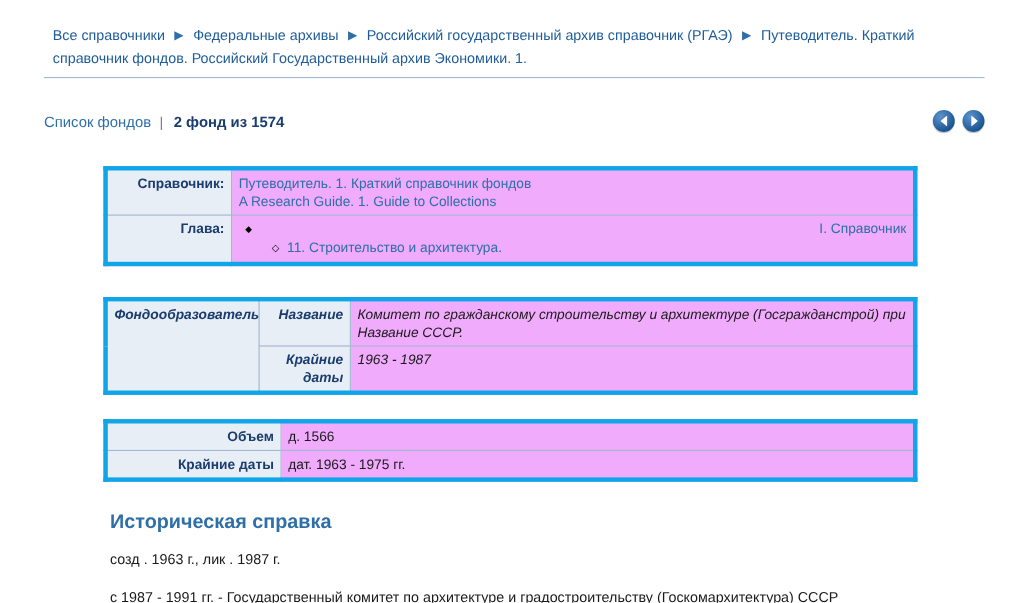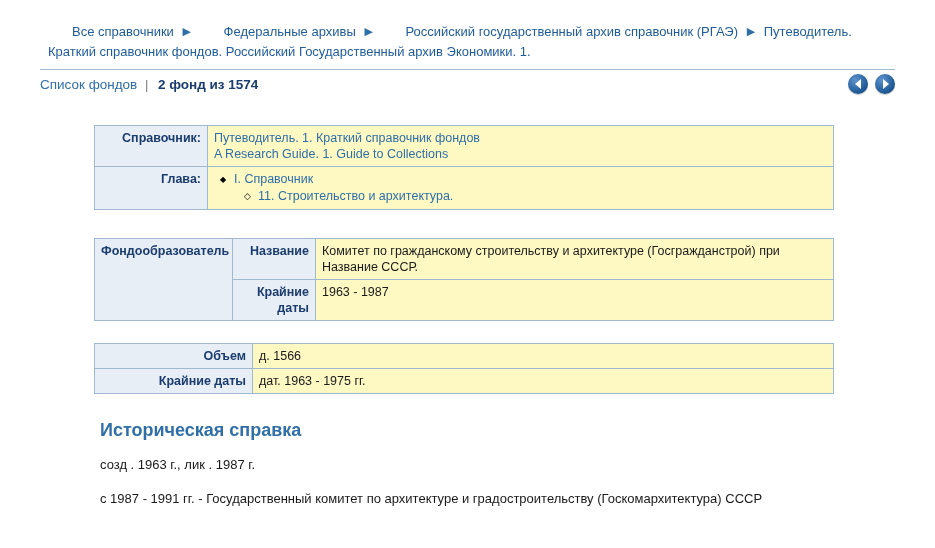--- a/index.html
+++ b/index.html
@@ -22,21 +22,20 @@
 
   
   .breadcrumb {
     padding: 22px 40px 4px 48px;
     line-height: 19px;
     font-size: 13px;
   }
   .breadcrumb a {
     color: #1f5c99;
     text-decoration: none;
-    margin-left: 24px;
   }
   .bc-sep {
     color: #2f6fa8;
     display: inline-block;
     margin: 0 5px 0 5px;
     font-size: 11px;
     transform: translateY(-1px);
   }
   .bc-current {
     color: #1f5c99;
@@ -44,20 +43,21 @@
   .bc-rule {
     border-bottom: 1px solid #9fb9d0;
     margin: 4px 40px 0 40px;
   }
 
   
   .subhead {
     padding: 7px 39px 0 40px;
     position: relative;
     height: 26px;
+    margin-top: 25px;
   }
   .subhead .list-link {
     color: #2f6fa8;
     text-decoration: none;
     font-size: 13.5px;
   }
   .subhead .divider {
     color: #7a7a7a;
     margin: 0 6px 0 4px;
   }
@@ -83,22 +83,22 @@
     align-items: center;
     justify-content: center;
     cursor: pointer;
     box-shadow: 0 1px 1px rgba(0,0,0,0.25);
   }
   .navbtn svg { display: block; }
 
   
   .tbl {
     border-collapse: collapse;
-    border: 1px solid #0ea5e9;
-    background: #fef9c3;
+    border: 4px solid #0ea5e9;
+    background: #f0abfc;
     table-layout: fixed;
   }
   .tbl td {
     border: 1px solid #9fb9d0;
     padding: 4px 6px;
     vertical-align: top;
     font-size: 12.5px;
     line-height: 16px;
   }
   .lbl {
@@ -122,21 +122,21 @@
 
   .chapter-list {
     margin: 0;
     padding: 0;
     list-style: none;
   }
   .chapter-list li {
     line-height: 17px;
     position: relative;
   }
-  .chapter-list .lvl1 { padding-left: 20px; }
+  .chapter-list .lvl1 { padding-left: 20px; text-align: right; }
   .chapter-list .lvl2 { padding-left: 44px; }
   .chapter-list .lvl1:before {
     content: "\25C6";
     position: absolute;
     left: 6px;
     top: 0;
     font-size: 8px;
     color: #000;
   }
   .chapter-list .lvl2:before {
@@ -148,20 +148,21 @@
     color: #000;
   }
   .chapter-list a {
     color: #2f6fa8;
     text-decoration: none;
   }
 
   .founder-wrap {
     margin: 28px 0 0 94px;
     width: 740px;
+    font-style: italic;
   }
   .founder-wrap table { width: 740px; }
   .founder-name-cell {
     background: #e8eef5;
     font-weight: bold;
     color: #1a3c6e;
     text-align: center;
     vertical-align: middle;
     width: 125px;
   }

